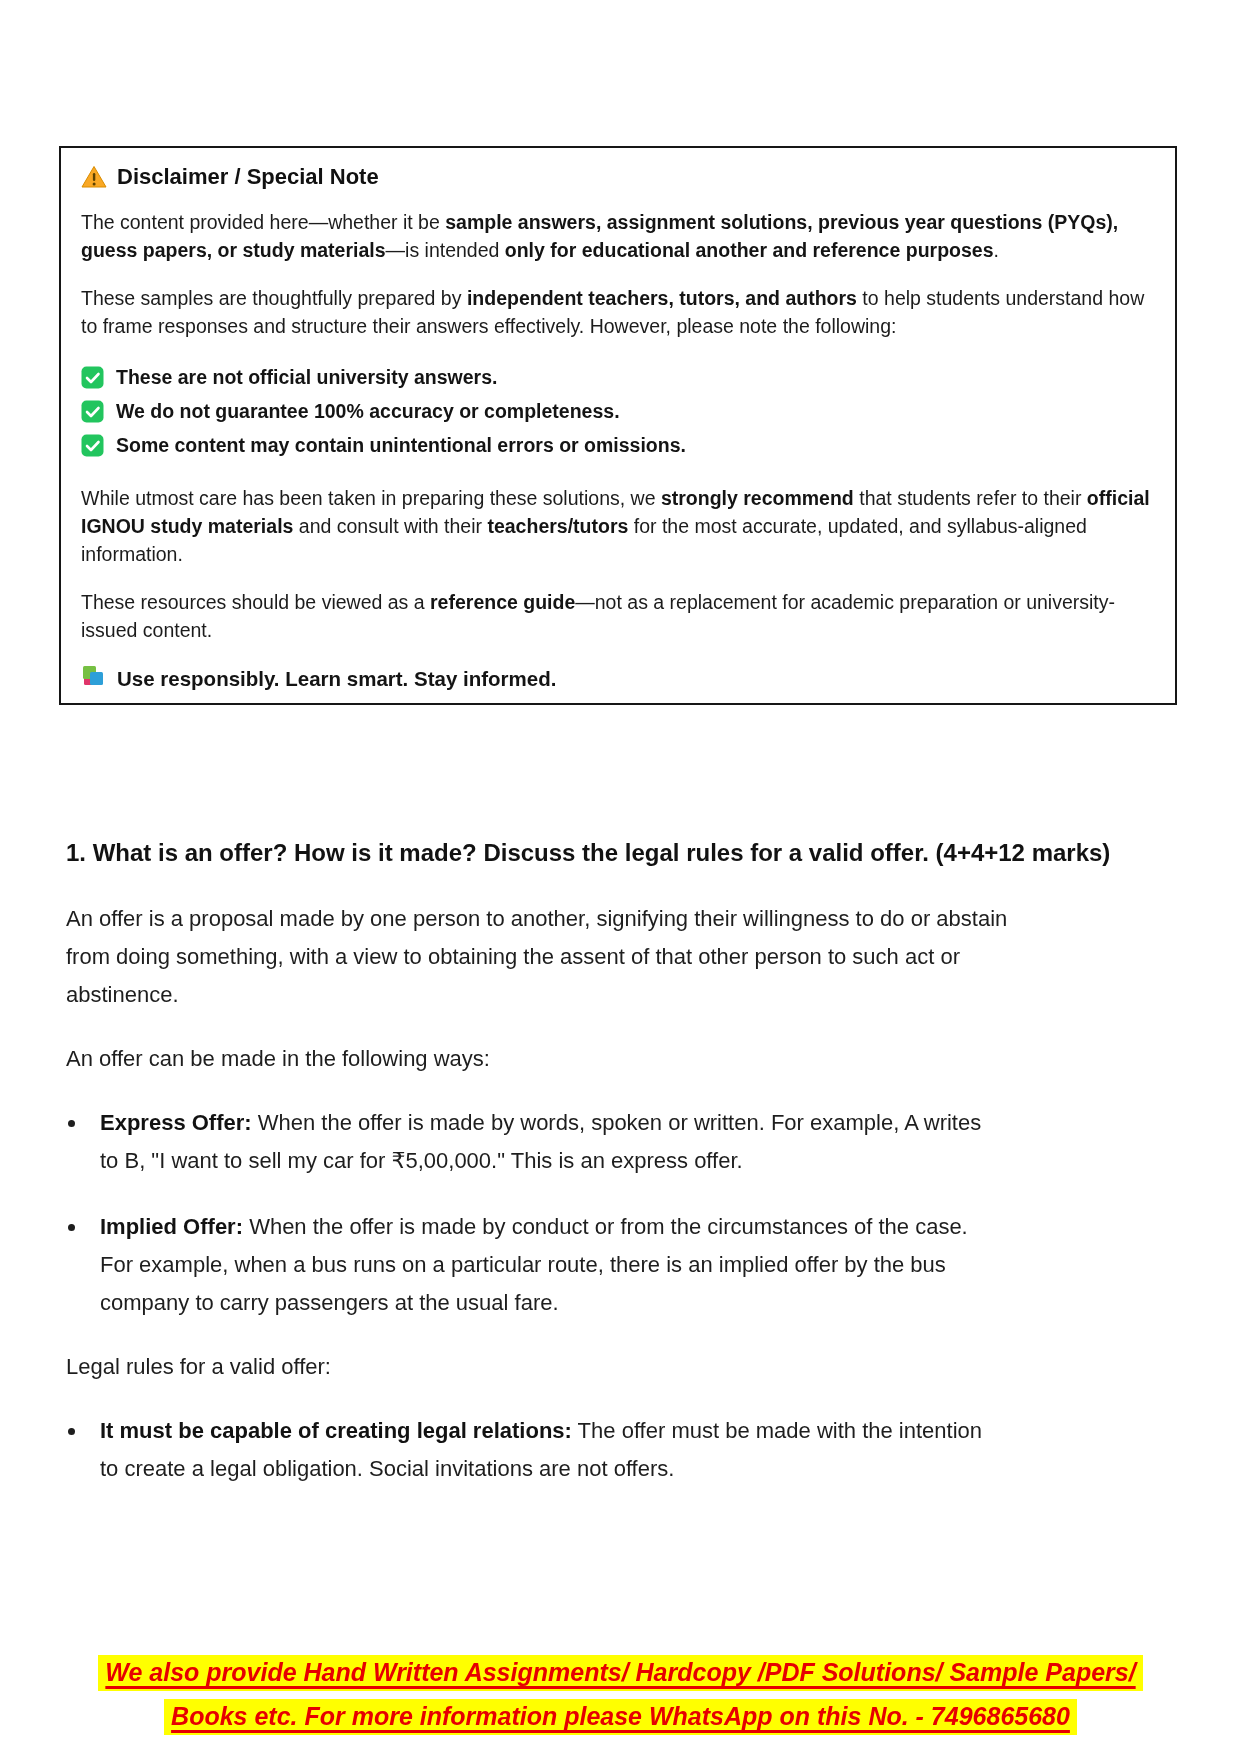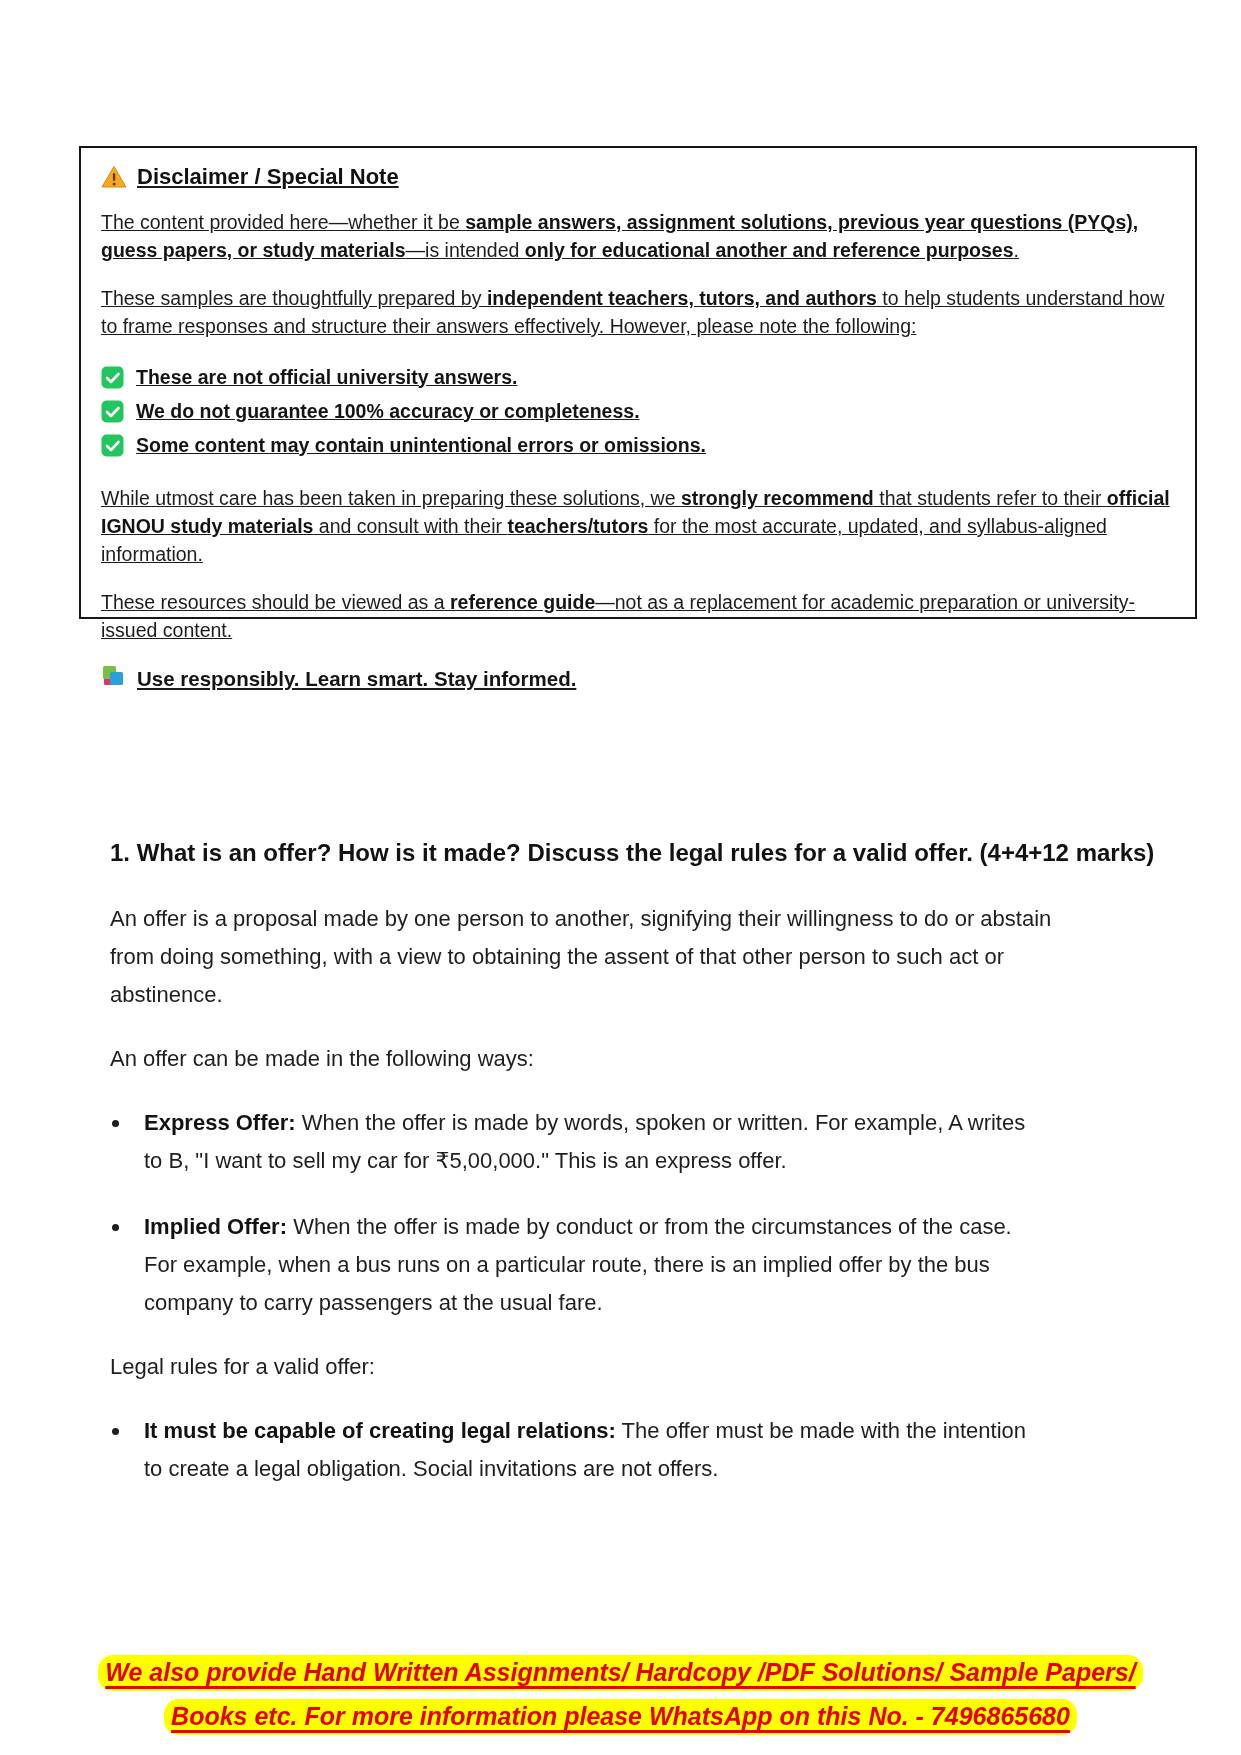--- a/index.html
+++ b/index.html
@@ -5,43 +5,43 @@
   html,body{margin:0;padding:0;background:#ffffff;}
   body{
     width:1241px;height:1755px;position:relative;
     font-family:"Liberation Sans","DejaVu Sans",sans-serif;
     color:#1c1c1c;-webkit-font-smoothing:antialiased;
   }
   .page{position:absolute;inset:0;overflow:hidden;}
 
   
   .disclaimer-box{
-    position:absolute;left:79px;top:146px;width:1118px;height:473px;
+    position:absolute;left:59px;top:146px;width:1118px;height:559px;
     border:2px solid #161616;box-sizing:border-box;
-    padding:16px 22px 0 20px;background:#ffffff;text-decoration:underline;
+    padding:16px 22px 0 20px;background:#ffffff;
   }
   .box-title-row{display:flex;align-items:center;gap:10px;margin:0 0 18px 0;}
   .box-title{font-size:22px;font-weight:700;line-height:26px;margin:0;color:#111;}
   .warn-svg{width:26px;height:24px;flex:0 0 auto;}
   .disclaimer-box p{margin:0 0 20px 0;font-size:19.5px;line-height:28px;}
   .disclaimer-box p b{font-weight:700;color:#141414;}
 
   .checklist{list-style:none;margin:0 0 22px 0;padding:0;}
   .checklist li{
     display:flex;align-items:center;gap:12px;
     height:34px;font-size:19.5px;font-weight:700;color:#141414;
   }
   .check-svg{width:23px;height:23px;flex:0 0 auto;}
 
   .use-note{display:flex;align-items:flex-start;gap:12px;margin-top:18px;}
   .use-note span{font-size:20.5px;font-weight:700;color:#141414;line-height:30px;}
   .books-svg{width:24px;height:24px;flex:0 0 auto;}
 
   
-  .content{position:absolute;left:66px;top:838px;width:1109px;margin-left:44px;}
+  .content{position:absolute;left:66px;top:838px;width:1109px;}
   .q-heading{
     font-size:24px;font-weight:700;line-height:30px;margin:0 0 32px 0;
     white-space:nowrap;color:#121212;
   }
   .content p{font-size:22px;line-height:38px;margin:0 0 26px 0;max-width:958px;color:#1e1e1e;}
   .bullets{list-style:none;margin:0 0 26px 0;padding:0 0 0 34px;}
   .bullets li{position:relative;max-width:900px;font-size:22px;line-height:38px;margin:0 0 28px 0;color:#1e1e1e;}
   .bullets li:last-child{margin-bottom:0;}
   .bullets .dot{
     position:absolute;left:-32px;top:16px;width:7px;height:7px;border-radius:50%;
@@ -49,21 +49,21 @@
   }
   .bullets b{font-weight:700;color:#121212;}
 
   
   .promo{position:absolute;left:0;right:0;top:1652px;text-align:center;}
   .promo div{line-height:40px;}
   .promo .hl{
     background:#ffff00;color:#e60000;
     font-size:25px;font-weight:700;font-style:italic;
     padding:3px 7px 5px 7px;
-    text-decoration:underline;text-decoration-color:#e60000;text-decoration-thickness:3px;text-underline-offset:5px;border-radius:15px;
+    text-decoration:underline;text-decoration-color:#e60000;text-decoration-thickness:3px;text-underline-offset:5px;
   }
 </style>
 </head>
 <body>
 
 <div class="page">
 
   <section class="disclaimer-box">
     <div class="box-title-row">
       <svg class="warn-svg" viewBox="0 0 26 24" aria-hidden="true">

